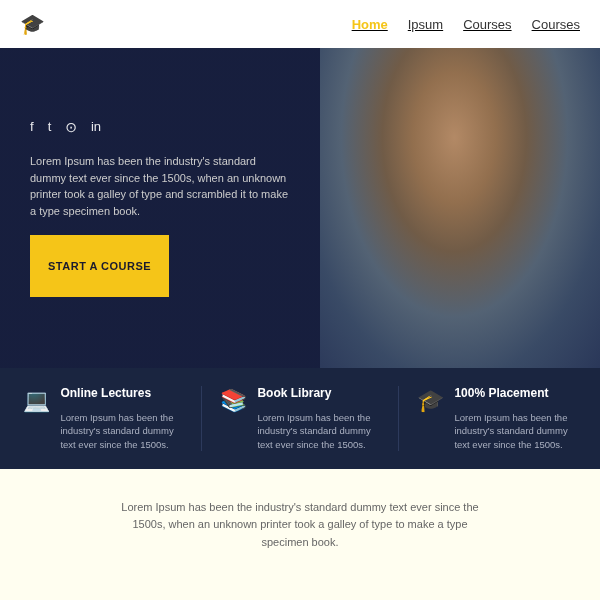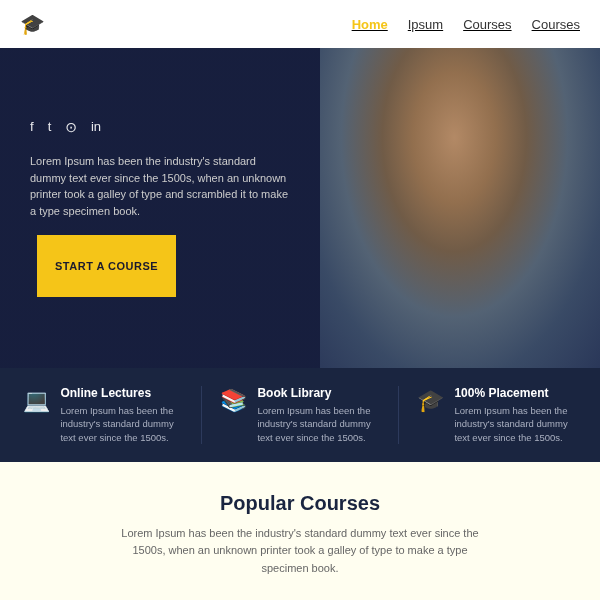--- a/index.html
+++ b/index.html
@@ -103,21 +103,20 @@
     .btn-start {
       background: #f5c518;
       color: #1a1a2e;
       font-weight: 700;
       font-size: 11px;
       padding: 25px 18px;
       border: none;
       cursor: pointer;
       text-transform: uppercase;
       letter-spacing: 0.5px;
-      margin-left: 7px;
     }
 
     
     .features-bar {
       background: #1a2540;
       display: flex;
       justify-content: space-around;
       padding: 18px 16px;
     }
     .feature-item {
@@ -129,21 +128,21 @@
     .feature-icon {
       font-size: 22px;
       color: #f5c518;
       margin-top: 2px;
       flex-shrink: 0;
     }
     .feature-text h4 {
       color: #fff;
       font-size: 12px;
       font-weight: 700;
-      margin-bottom: 4px;
+      margin-bottom: 11px;
     }
     .feature-text p {
       color: #aab0c0;
       font-size: 9.5px;
       line-height: 1.4;
     }
     .feature-divider {
       width: 1px;
       background: #2d3a5c;
       margin: 0 4px;
@@ -229,16 +228,15 @@
   <div class="feature-item">
     <span class="feature-icon">🎓</span>
     <div class="feature-text">
       <h4>100% Placement</h4>
       <p>Lorem Ipsum has been the industry's standard dummy text ever since the 1500s.</p>
     </div>
   </div>
 </div>
 
 <section class="popular-section">
-  <h2>Popular Courses</h2>
   <p class="popular-desc">Lorem Ipsum has been the industry's standard dummy text ever since the 1500s, when an unknown printer took a galley of type to make a type specimen book.</p>
 
 </section>
 
 </body></html>

